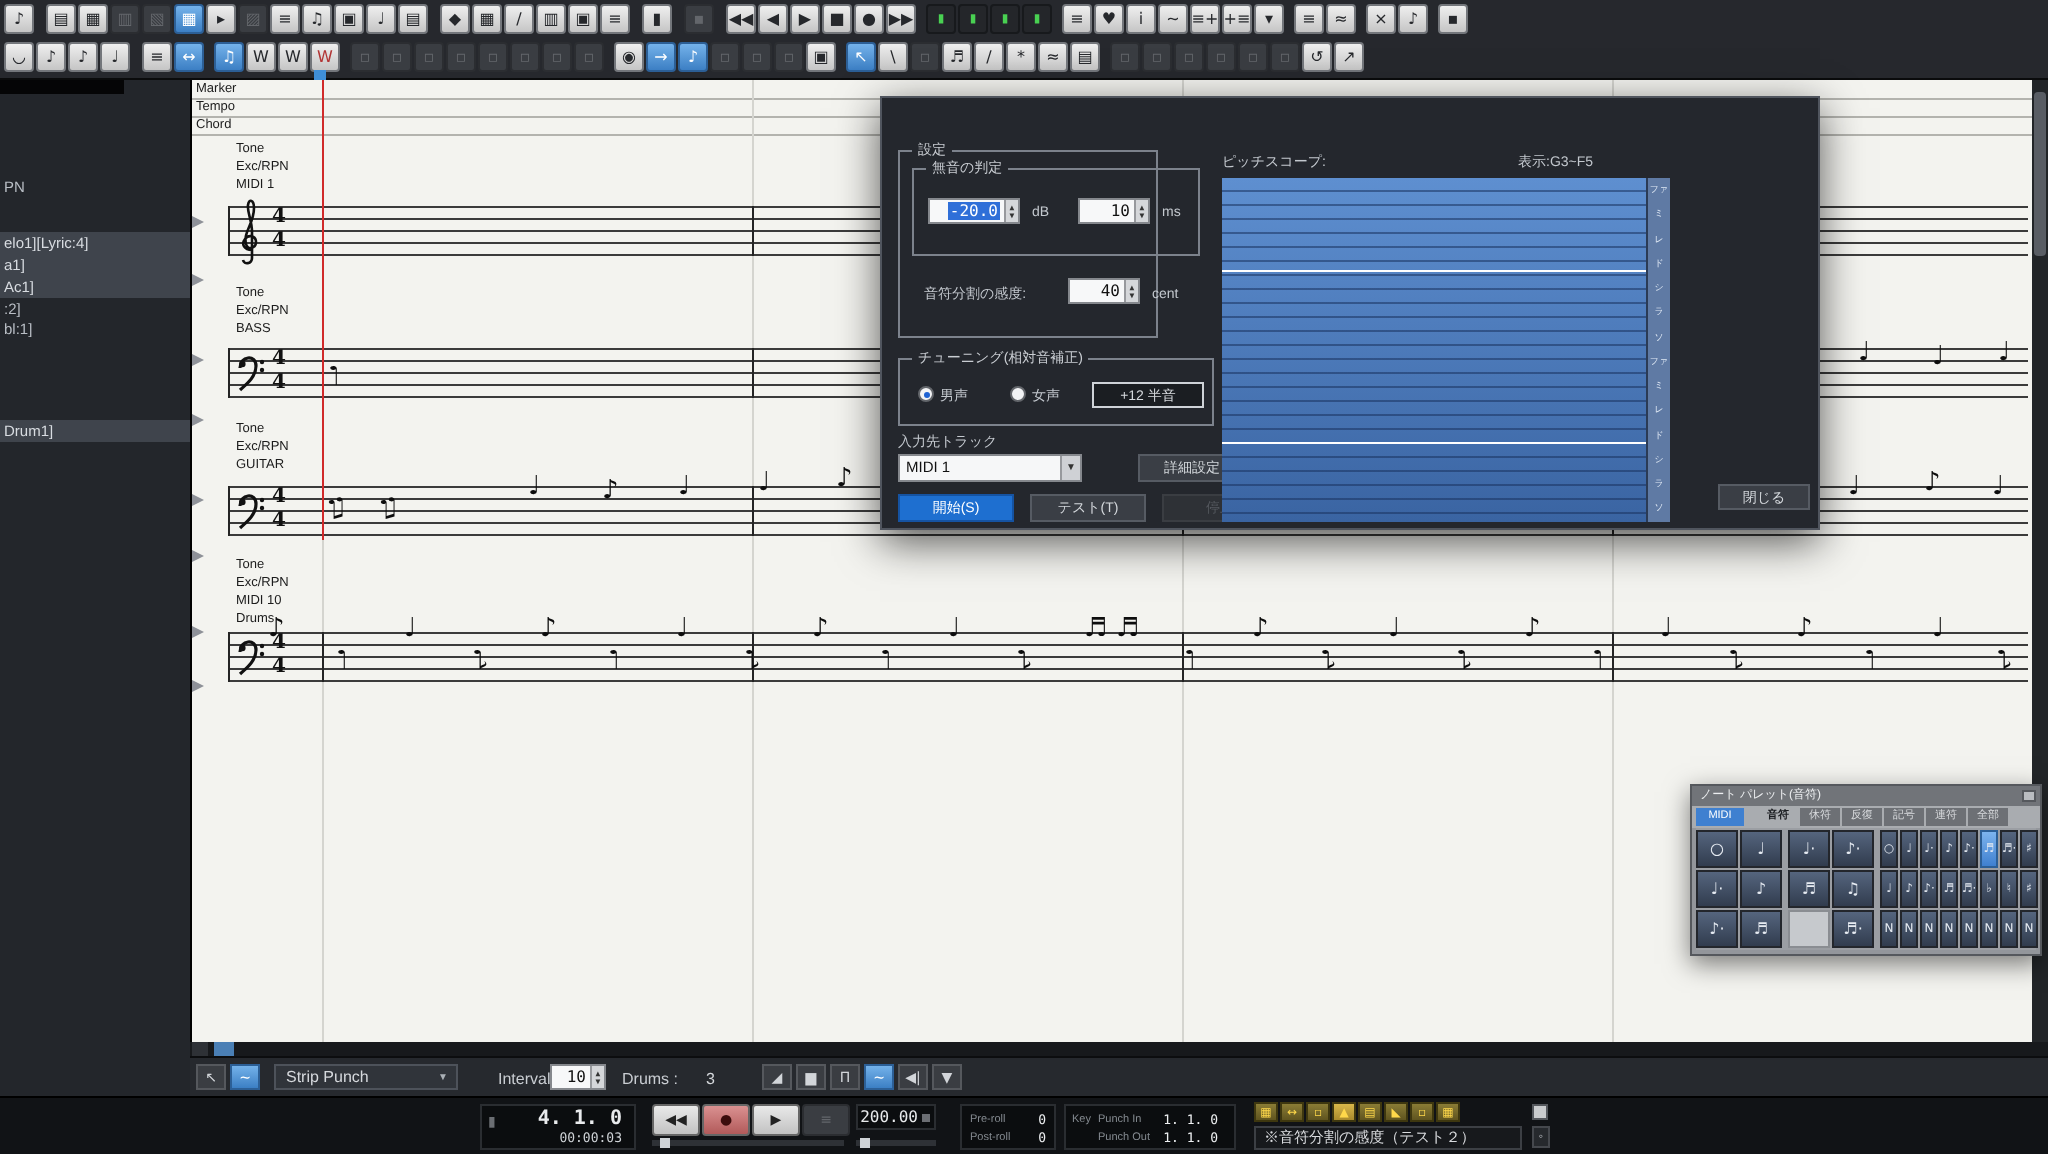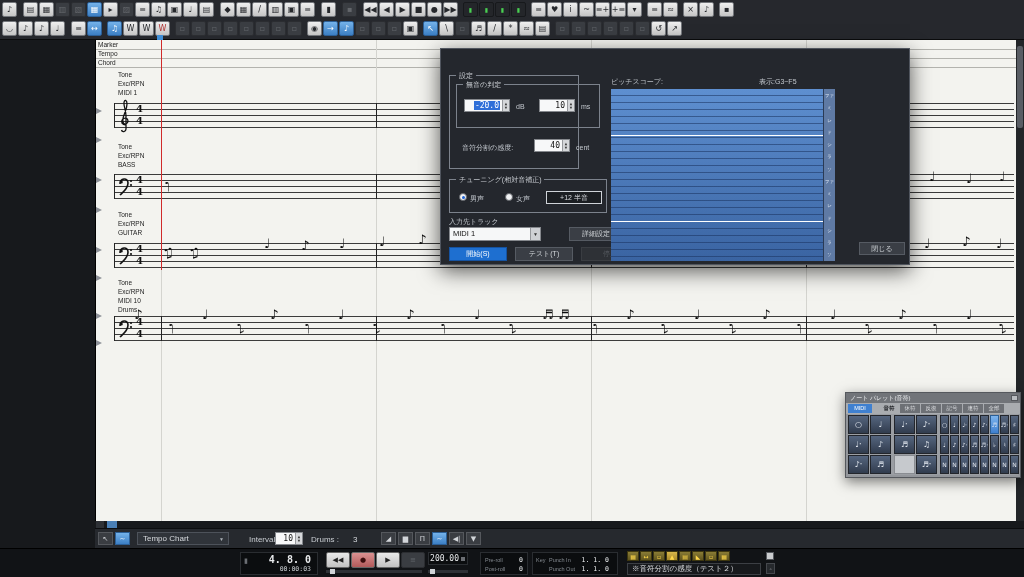--- a/index.html
+++ b/index.html
@@ -136,20 +136,30 @@
 <body>
 
 <div id="stage">
 
   <div id="toolbar">
     <div class="tbrow" id="tb-row1"><span class="tb">♪</span><span class="tbgap" style="width: 5px;"></span><span class="tb">▤</span><span class="tb">▦</span><span class="tb d">▥</span><span class="tb d">▧</span><span class="tb b">▦</span><span class="tb">▸</span><span class="tb d">▨</span><span class="tb">≡</span><span class="tb">♫</span><span class="tb">▣</span><span class="tb">♩</span><span class="tb">▤</span><span class="tbgap" style="width: 5px;"></span><span class="tb">◆</span><span class="tb">▦</span><span class="tb">/</span><span class="tb">▥</span><span class="tb">▣</span><span class="tb">≡</span><span class="tbgap" style="width: 5px;"></span><span class="tb">▮</span><span class="tbgap" style="width: 5px;"></span><span class="tb d">▪</span><span class="tbgap" style="width: 5px;"></span><span class="tb">◀◀</span><span class="tb">◀</span><span class="tb">▶</span><span class="tb">■</span><span class="tb">●</span><span class="tb">▶▶</span><span class="tbgap" style="width: 4px;"></span><span class="tb g">▮</span><span class="tb g">▮</span><span class="tb g">▮</span><span class="tb g">▮</span><span class="tbgap" style="width: 4px;"></span><span class="tb">≡</span><span class="tb">♥</span><span class="tb">i</span><span class="tb">~</span><span class="tb">≡+</span><span class="tb">+≡</span><span class="tb">▾</span><span class="tbgap" style="width: 4px;"></span><span class="tb">≡</span><span class="tb">≈</span><span class="tbgap" style="width: 4px;"></span><span class="tb">×</span><span class="tb">♪</span><span class="tbgap" style="width: 4px;"></span><span class="tb">▪</span></div>
     <div class="tbrow" id="tb-row2"><span class="tb">◡</span><span class="tb">♪</span><span class="tb">♪</span><span class="tb">♩</span><span class="tbgap" style="width: 5px;"></span><span class="tb">≡</span><span class="tb b">↔</span><span class="tbgap" style="width: 4px;"></span><span class="tb b">♫</span><span class="tb">W</span><span class="tb">W</span><span class="tb r">W</span><span class="tbgap" style="width: 4px;"></span><span class="tb d">▫</span><span class="tb d">▫</span><span class="tb d">▫</span><span class="tb d">▫</span><span class="tb d">▫</span><span class="tb d">▫</span><span class="tb d">▫</span><span class="tb d">▫</span><span class="tbgap" style="width: 4px;"></span><span class="tb">◉</span><span class="tb b">→</span><span class="tb b">♪</span><span class="tb d">▫</span><span class="tb d">▫</span><span class="tb d">▫</span><span class="tb">▣</span><span class="tbgap" style="width: 4px;"></span><span class="tb b">↖</span><span class="tb">\</span><span class="tb d">▫</span><span class="tb">♬</span><span class="tb">/</span><span class="tb">*</span><span class="tb">≈</span><span class="tb">▤</span><span class="tbgap" style="width: 4px;"></span><span class="tb d">▫</span><span class="tb d">▫</span><span class="tb d">▫</span><span class="tb d">▫</span><span class="tb d">▫</span><span class="tb d">▫</span><span class="tb">↺</span><span class="tb">↗</span></div>
     <div id="locator"></div>
   </div>
 
+  <div id="sidebar">
+    <div id="sidebar-topstrip"></div>
+  <div class="sbitem" style="top: 48px;">PN</div>
+      <div class="sbitem hl" style="top: 76px;">elo1][Lyric:4]</div>
+      <div class="sbitem hl" style="top: 87px;">a1]</div>
+      <div class="sbitem hl" style="top: 98px;">Ac1]</div>
+      <div class="sbitem" style="top: 109px;">:2]</div>
+      <div class="sbitem" style="top: 119px;">bl:1]</div>
+      <div class="sbitem hl" style="top: 170px;">Drum1]</div>
+    </div>
 
   <div id="score">
       <div class="hdrlbl" style="top: 0px;">Marker</div>
       <div class="hline" style="top: 9px;"></div>
       <div class="hdrlbl" style="top: 9px;">Tempo</div>
       <div class="hline" style="top: 18px;"></div>
       <div class="hdrlbl" style="top: 18px;">Chord</div>
       <div class="hline" style="top: 27px;"></div>
       <div class="vfaint" style="left: 65px;"></div>
       <div class="vfaint" style="left: 280px;"></div>
@@ -428,36 +438,36 @@
           <div class="pcell" style="left: 50px; top: 40px; width: 9px; height: 19px; font-size: 6px;">N</div>
           <div class="pcell" style="left: 60px; top: 40px; width: 9px; height: 19px; font-size: 6px;">N</div>
           <div class="pcell" style="left: 70px; top: 40px; width: 9px; height: 19px; font-size: 6px;">N</div>
         </div>
       </div>
   </div>
 
   <div id="strip">
     <span id="strip-left-icons"><span class="sbtn" style="left: 3px;">↖</span><span class="sbtn b" style="left: 20px;">~</span></span>
     <div id="chart-select">
-      <span>Tempo Chart</span>
+      <span>Strip Punch</span>
     </div>
     <span class="sllbl" style="left:154px">Interval</span>
     <div class="spin" style="left:180px;top:3px;width:28px">
       <span>10</span>
       <span class="ar"></span>
     </div>
     <span class="sllbl" style="left:216px">Drums :</span>
     <span class="sllbl" style="left:258px;color:#d6d9dd">3</span>
     <span id="strip-right-icons"><span class="sbtn" style="left: 286px;">◢</span><span class="sbtn" style="left: 303px;">▆</span><span class="sbtn" style="left: 320px;">Π</span><span class="sbtn b" style="left: 337px;">~</span><span class="sbtn" style="left: 354px;">◀|</span><span class="sbtn" style="left: 371px;">▼</span></span>
   </div>
 
   <div id="transport">
     <div class="dpanel" style="left:240px;width:78px">
       <span id="pos-icon">▮</span>
-      <span id="pos-value">4. 8. 0</span>
+      <span id="pos-value">4. 1. 0</span>
       <span id="time-value">00:00:03</span>
     </div>
     <span id="tbtns" style="position:absolute;left:326px;top:3px"><span class="tpb">◀◀</span><span class="tpb rec">●</span><span class="tpb">▶</span><span class="tpb d">≡</span></span>
     <div class="mslider" style="left:326px;top:21px;width:96px">
       <div class="mthumb" style="left:4px;top:-1px"></div>
     </div>
     <div class="dpanel" id="tempo-box" style="left:428px;width:40px">
       <span>200.00</span>
     </div>
     <div class="mslider" style="left:428px;top:21px;width:40px">

